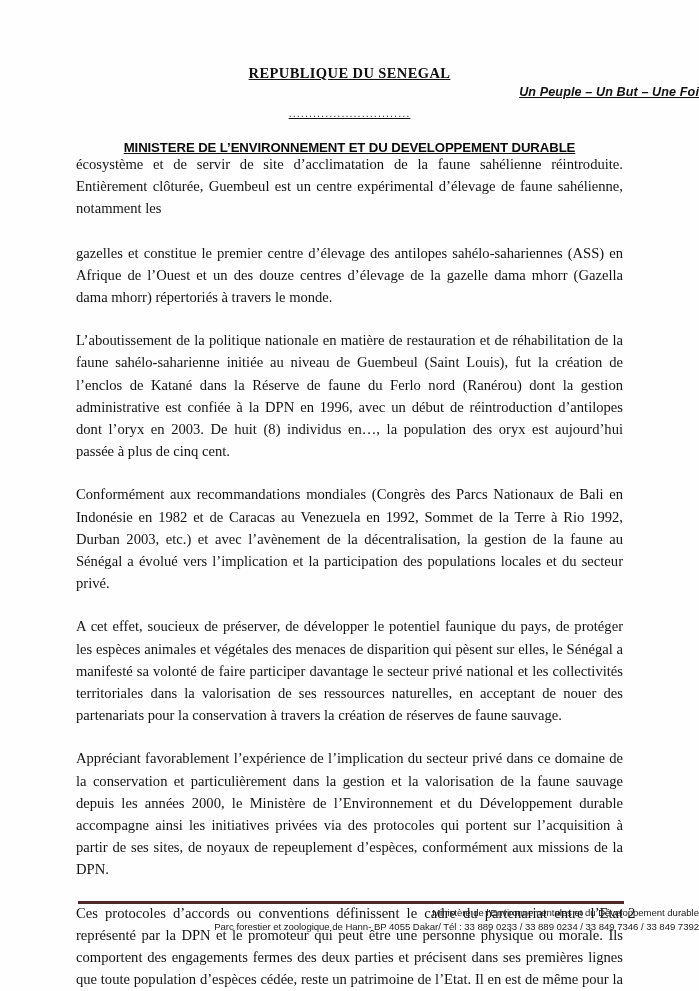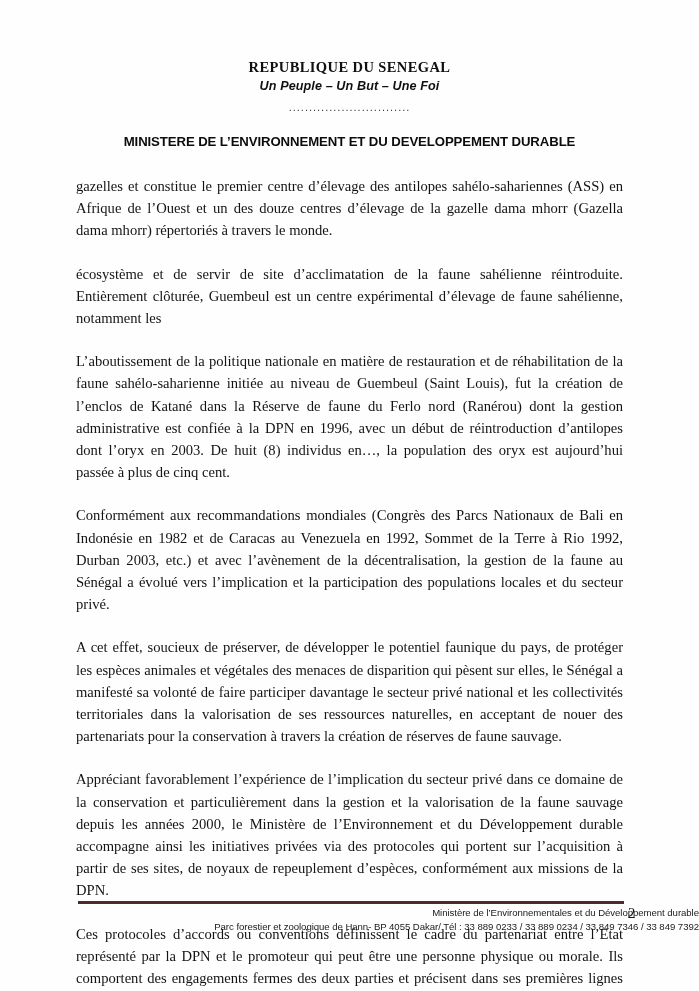--- a/index.html
+++ b/index.html
@@ -21,40 +21,42 @@
     left: 0; top: 0;
     width: 699px;
     height: 991px;
     background: #fefefe;
   }
 
   
   .letterhead {
     position: absolute;
     left: 0;
-    top: 58px;
+    top: 64px;
     width: 699px;
     text-align: center;
+    text-decoration: underline;
   }
   .lh-country {
     font-family: "Liberation Serif", serif;
     font-weight: bold;
     font-size: 14.5px;
     letter-spacing: 0.4px;
     color: #101010;
     line-height: 1.25;
   }
   .lh-motto {
     font-family: "Liberation Sans", sans-serif;
     font-weight: bold;
     font-style: italic;
     font-size: 12.6px;
     color: #101010;
     margin-top: 3px;
     letter-spacing: 0.1px;
+    text-align: right;
   }
   .lh-dots {
     font-family: "Liberation Sans", sans-serif;
     font-size: 11px;
     letter-spacing: 1.0px;
     color: #3a3a3a;
     margin-top: 9px;
     line-height: 1;
   }
   .lh-ministry {
@@ -128,22 +130,22 @@
 <div class="page">
 
   <div class="letterhead">
     <div class="lh-country">REPUBLIQUE DU SENEGAL</div>
     <div class="lh-motto">Un Peuple – Un But – Une Foi</div>
     <div class="lh-dots">..............................</div>
     <div class="lh-ministry">MINISTERE DE L’ENVIRONNEMENT ET DU DEVELOPPEMENT DURABLE</div>
   </div>
 
   <div class="body-wrap">
+    <p class="para">écosystème et de servir de site d’acclimatation de la faune sahélienne réintroduite. Entièrement clôturée, Guembeul est un centre expérimental d’élevage de faune sahélienne, notamment les</p>
     <p class="para gap-lead">gazelles et constitue le premier centre d’élevage des antilopes sahélo-sahariennes (ASS) en Afrique de l’Ouest et un des douze centres d’élevage de la gazelle dama mhorr (Gazella dama mhorr) répertoriés à travers le monde.</p>
-    <p class="para">écosystème et de servir de site d’acclimatation de la faune sahélienne réintroduite. Entièrement clôturée, Guembeul est un centre expérimental d’élevage de faune sahélienne, notamment les</p>
     <p class="para">L’aboutissement de la politique nationale en matière de restauration et de réhabilitation de la faune sahélo-saharienne initiée au niveau de Guembeul (Saint Louis), fut la création de l’enclos de Katané dans la Réserve de faune du Ferlo nord (Ranérou) dont la gestion administrative est confiée à la DPN en 1996, avec un début de réintroduction d’antilopes dont l’oryx en 2003. De huit (8) individus en…, la population des oryx est aujourd’hui passée à plus de cinq cent.</p>
     <p class="para">Conformément aux recommandations mondiales (Congrès des Parcs Nationaux de Bali en Indonésie en 1982 et de Caracas au Venezuela en 1992, Sommet de la Terre à Rio 1992, Durban 2003, etc.) et avec l’avènement de la décentralisation, la gestion de la faune au Sénégal a évolué vers l’implication et la participation des populations locales et du secteur privé.</p>
     <p class="para">A cet effet, soucieux de préserver, de développer le potentiel faunique du pays, de protéger les espèces animales et végétales des menaces de disparition qui pèsent sur elles, le Sénégal a manifesté sa volonté de faire participer davantage le secteur privé national et les collectivités territoriales dans la valorisation de ses ressources naturelles, en acceptant de nouer des partenariats pour la conservation à travers la création de réserves de faune sauvage.</p>
     <p class="para">Appréciant favorablement l’expérience de l’implication du secteur privé dans ce domaine de la conservation et particulièrement dans la gestion et la valorisation de la faune sauvage depuis les années 2000, le Ministère de l’Environnement et du Développement durable accompagne ainsi les initiatives privées via des protocoles qui portent sur l’acquisition à partir de ses sites, de noyaux de repeuplement d’espèces, conformément aux missions de la DPN.</p>
     <p class="para">Ces protocoles d’accords ou conventions définissent le cadre du partenariat entre l’Etat représenté par la DPN et le promoteur qui peut être une personne physique ou morale. Ils comportent des engagements fermes des deux parties et précisent dans ses premières lignes que toute population d’espèces cédée, reste un patrimoine de l’Etat. Il en est de même pour la faune sauvage autochtone trouvée sur place.</p>
     <p class="para">De plus, les espèces intégralement ou partiellement protégées ne peuvent faire l’objet de transaction commerciale internationale ou d’abattage.</p>
 
   </div>
 
   <div class="footer-rule" style="background: rgb(77, 42, 38);"></div>

